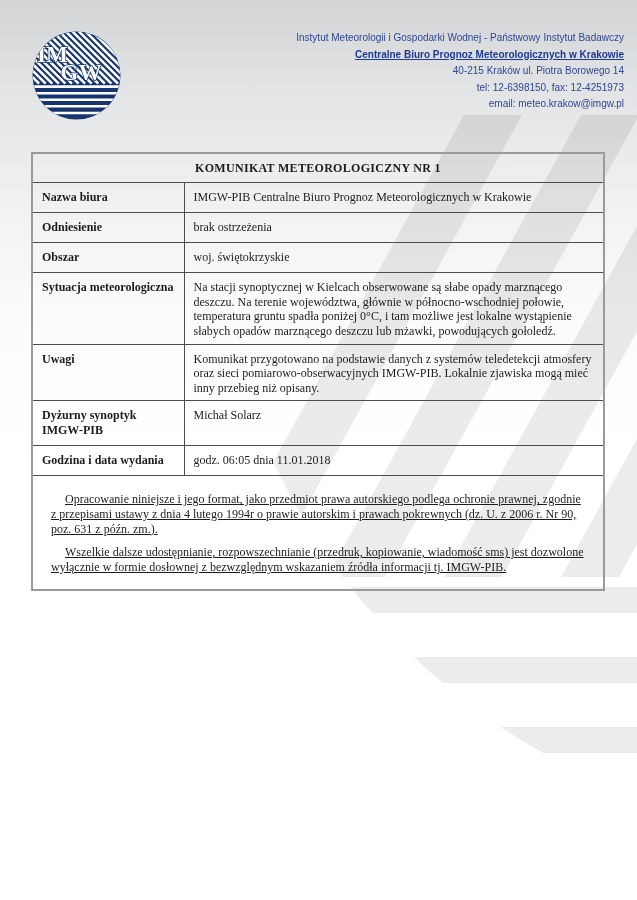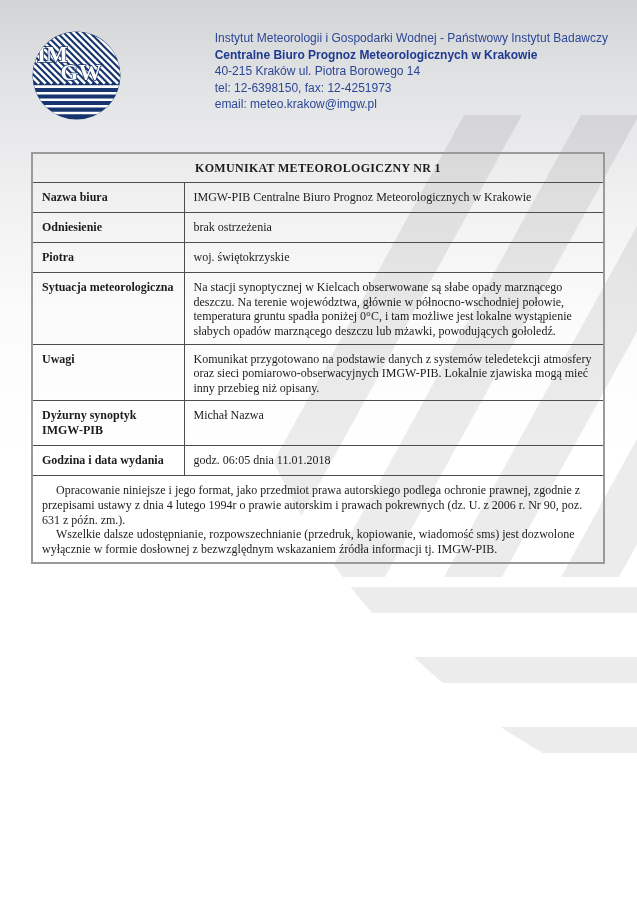--- a/index.html
+++ b/index.html
@@ -4,39 +4,39 @@
 <style>
   html,body{margin:0;padding:0;}
   body{width:637px;height:900px;font-family:"Liberation Serif",serif;}
   .page{position:relative;width:637px;height:782px;overflow:hidden;
         background:linear-gradient(180deg,#d3d4d6 0%,#e2e3e5 11%,#f1f1f2 26%,#fbfbfc 40%,#ffffff 58%,#ffffff 100%);}
   .watermark{position:absolute;left:0;top:0;z-index:0;}
   .content{position:relative;z-index:1;}
 
   
   .logo{position:absolute;left:32px;top:31px;width:89px;height:89px;}
-  .hdr{position:absolute;top:30px;right:29px;
-       font-family:"Liberation Sans",sans-serif;font-size:12px;line-height:16.6px;color:#2c4796;}
-  .hdr .b{font-weight:bold;color:#1e3a90;}
+  .hdr{position:absolute;top:30px;right:13px;text-align:right;
+       font-family:"Liberation Sans",sans-serif;font-size:10px;line-height:16.6px;color:#2c4796;}
+  .hdr .b{font-weight:bold;color:#1e3a90;text-decoration:underline;}
 
   
   table.doc{position:absolute;left:31px;top:152px;width:574px;border-collapse:collapse;
             table-layout:fixed;background:transparent;
             border:2px solid #9a9a9a;}
   table.doc td{border:1px solid #4d4d4d;vertical-align:top;
                font-size:12px;line-height:1.22;color:#1c1c1c;padding:7px 9px 5px 9px;}
   td.lbl{width:150px;font-weight:bold;padding-left:6px;white-space:pre-line;}
   td.ttl{font-weight:bold;text-align:center;color:#e0181e;font-size:15px;letter-spacing:.3px;
          height:16px;padding-top:6px;padding-bottom:5px;}
   tr.r-s td{height:17px;}
   tr.r-syt td{height:58px;margin-top:8px;}
   tr.r-uwg td{height:43px;}
   tr.r-dyz td{height:32px;margin-top:22px;}
   td.foot{font-size:11px;line-height:15.4px;padding:6px 10px 5px 10px;height:60px;}
-  td.foot p{margin:0;text-indent:14px;}
+  td.foot p{margin:9px;text-indent:14px;text-decoration:underline;}
 </style>
 </head>
 <body>
 
 <div class="page">
 
   <svg class="watermark" width="637" height="900" viewBox="0 0 637 900" aria-hidden="true">
     <defs>
       <clipPath id="bigCircle">
           <circle cx="870" cy="180" r="660"></circle>
@@ -125,35 +125,35 @@
       </tr>
       <tr class="r-s">
         <td class="lbl">Nazwa biura</td>
         <td>IMGW-PIB Centralne Biuro Prognoz Meteorologicznych w Krakowie</td>
       </tr>
       <tr class="r-s">
         <td class="lbl">Odniesienie</td>
         <td>brak ostrzeżenia</td>
       </tr>
       <tr class="r-s">
-        <td class="lbl">Piotra</td>
+        <td class="lbl">Obszar</td>
         <td>woj. świętokrzyskie</td>
       </tr>
       <tr class="r-syt">
         <td class="lbl">Sytuacja meteorologiczna</td>
         <td>Na stacji synoptycznej w Kielcach obserwowane są słabe opady marznącego deszczu. Na terenie województwa, głównie w północno-wschodniej połowie, temperatura gruntu spadła poniżej 0°C, i tam możliwe jest lokalne wystąpienie słabych opadów marznącego deszczu lub mżawki, powodujących gołoledź.</td>
       </tr>
       <tr class="r-uwg">
         <td class="lbl">Uwagi</td>
         <td>Komunikat przygotowano na podstawie danych z systemów teledetekcji atmosfery oraz sieci pomiarowo-obserwacyjnych IMGW-PIB. Lokalnie zjawiska mogą mieć inny przebieg niż opisany.</td>
       </tr>
       <tr class="r-dyz">
         <td class="lbl">Dyżurny synoptyk
 IMGW-PIB</td>
-        <td>Michał Nazwa</td>
+        <td>Michał Solarz</td>
       </tr>
       <tr class="r-s">
         <td class="lbl">Godzina i data wydania</td>
         <td>godz. 06:05 dnia 11.01.2018</td>
       </tr>
       <tr>
         <td class="foot" colspan="2">
           <p>Opracowanie niniejsze i jego format, jako przedmiot prawa autorskiego podlega ochronie prawnej, zgodnie z przepisami ustawy z dnia 4 lutego 1994r o prawie autorskim i prawach pokrewnych (dz. U. z 2006 r. Nr 90, poz. 631 z późn. zm.).</p>
           <p>Wszelkie dalsze udostępnianie, rozpowszechnianie (przedruk, kopiowanie, wiadomość sms) jest dozwolone wyłącznie w formie dosłownej z bezwzględnym wskazaniem źródła informacji tj. IMGW-PIB.</p>
         </td>

